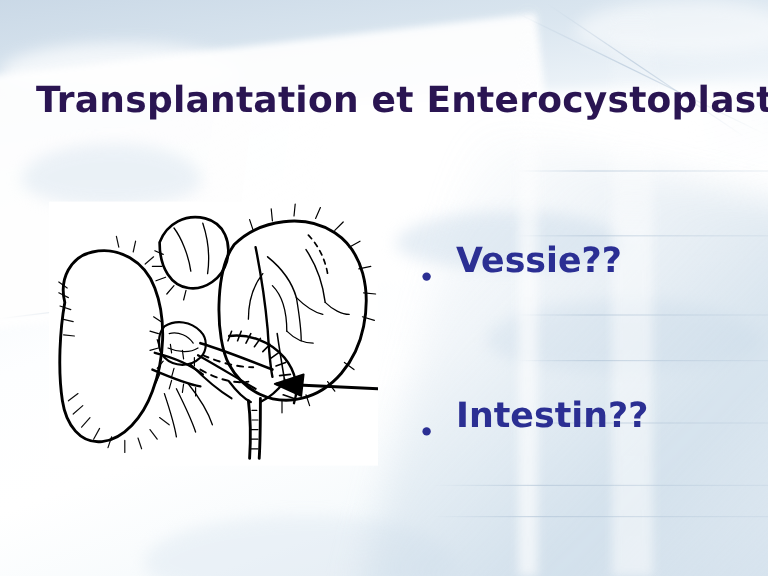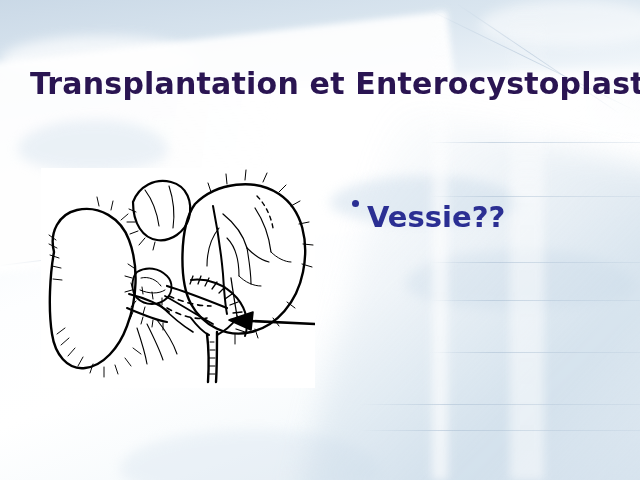--- a/index.html
+++ b/index.html
@@ -115,22 +115,22 @@
     letter-spacing: .2px;
     color: #2a1552;
     white-space: nowrap;
   }
 
   
   .bullet {
     position: absolute;
     left: 352px;
     display: flex;
-    align-items: flex-start;
-    gap: 8px;
+    align-items: flex-end;
+    gap: 21px;
     color: #2b2f93;
     font-family: "DejaVu Sans", sans-serif;
     font-weight: bold;
     font-size: 29px;
     white-space: nowrap;
   }
   .bullet .dot {
     width: 7px;
     height: 7px;
     border-radius: 50%;
@@ -184,20 +184,24 @@
   <div class="diag-line" style="left:455px; top:2px;   width:200px; transform:rotate(34deg);"></div>
   <div class="diag-line" style="left:0px;   top:265px; width:230px; transform:rotate(-7deg);"></div>
 
   <div id="title">Transplantation et Enterocystoplastie</div>
 
   <div class="bullet" id="bullet-0">
     <span class="dot"></span>
     <span>Vessie??</span>
   </div>
 
+  <div class="bullet" id="bullet-1">
+    <span class="dot"></span>
+    <span>Intestin??</span>
+  </div>
 
   <div id="figure">
     <svg viewBox="0 0 274 220" xmlns="http://www.w3.org/2000/svg">
       <rect x="0" y="0" width="274" height="220" fill="#ffffff"></rect>
       <g fill="none" stroke="#000000" stroke-linecap="round" stroke-linejoin="round">
 
         <path d="M13 84 C8 64 18 46 36 42 C58 37 80 50 88 72 C98 98 96 132 86 158
                  C78 180 62 198 44 200 C26 202 14 186 11 166 C7 140 9 106 13 84 Z" stroke-width="2.4"></path>
 
         <g stroke-width="1" opacity=".95">

